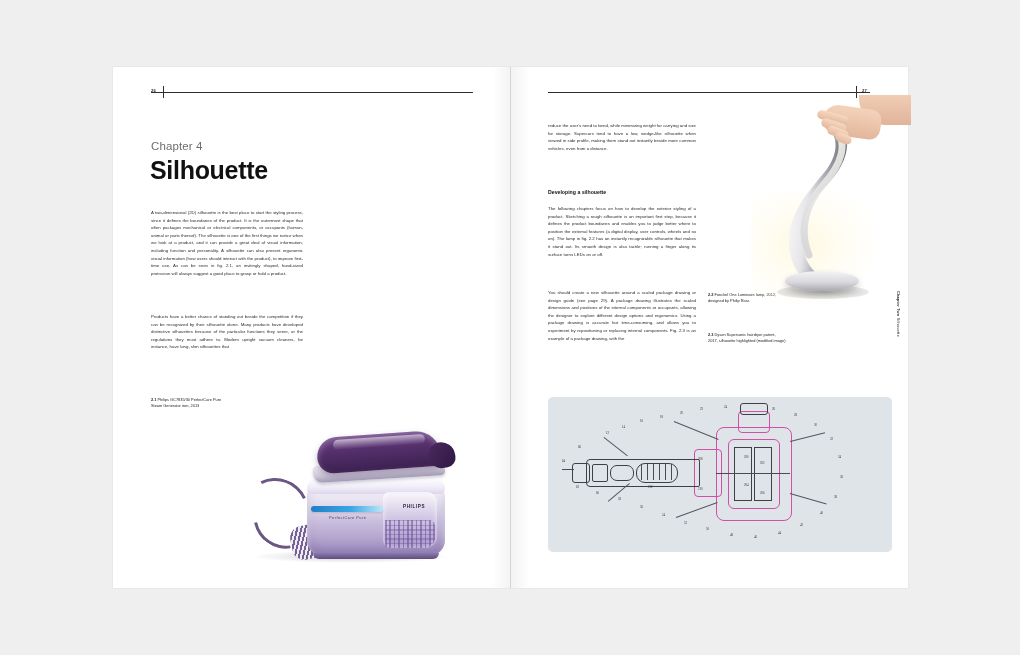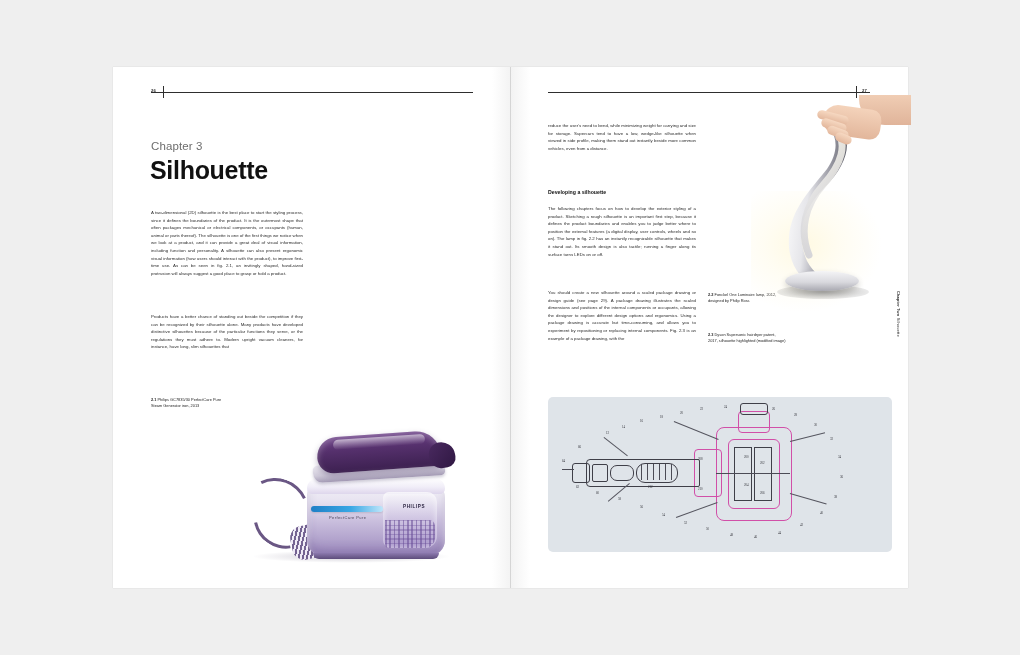--- a/index.html
+++ b/index.html
@@ -417,21 +417,21 @@
 <body>
 
 <div id="spread">
 
   <div class="page left">
 
     <div class="header-rule" style="left:38px; top:25px; width:322px;"></div>
     <div class="folio-rule-v" style="left:50px; top:19px; height:12px;"></div>
     <div class="folio" style="left:38px; top:21px;">26</div>
 
-    <div class="chapter-eyebrow">Chapter 3</div>
+    <div class="chapter-eyebrow">Chapter 4</div>
     <div class="chapter-title">Silhouette</div>
 
     <div class="body-col" style="left:38px; top:142px; width:152px;">A two-dimensional (2D) silhouette is the best place to start the styling process, since it defines the boundaries of the product. It is the outermost shape that often packages mechanical or electrical components, or occupants (human, animal or parts thereof). The silhouette is one of the first things we notice when we look at a product, and it can provide a great deal of visual information, including function and personality. A silhouette can also present ergonomic visual information (how users should interact with the product), to improve first-time use. As can be seen in fig. 2.1, an invitingly shaped, hand-sized protrusion will always suggest a good place to grasp or hold a product.</div>
     <div class="body-col" style="left:38px; top:246px; width:152px;">Products have a better chance of standing out beside the competition if they can be recognized by their silhouette alone. Many products have developed distinctive silhouettes because of the particular functions they serve, or the regulations they must adhere to. Modern upright vacuum cleaners, for instance, have long, slim silhouettes that</div>
 
     <div class="caption" style="left:38px; top:330px;"><b>2.1</b> <span>Philips GC7835/30 PerfectCare Pure Steam Generator iron, 2013</span></div>
 
     <div id="iron-figure">
       <div class="iron-shadow"></div>
 

